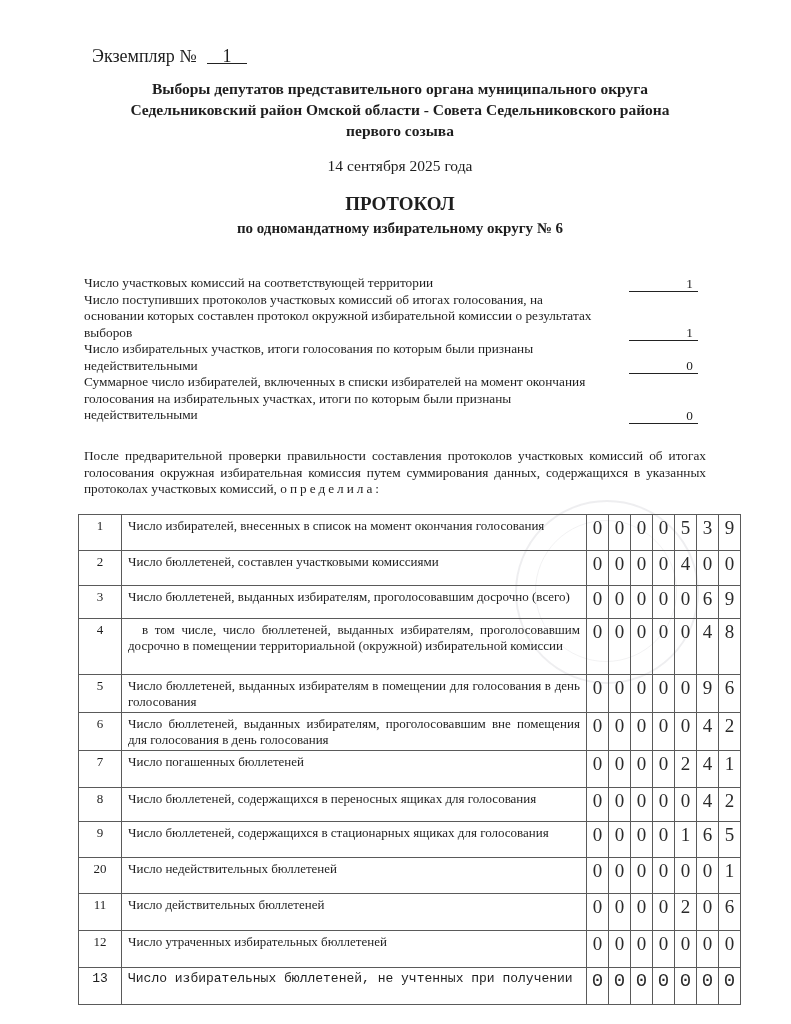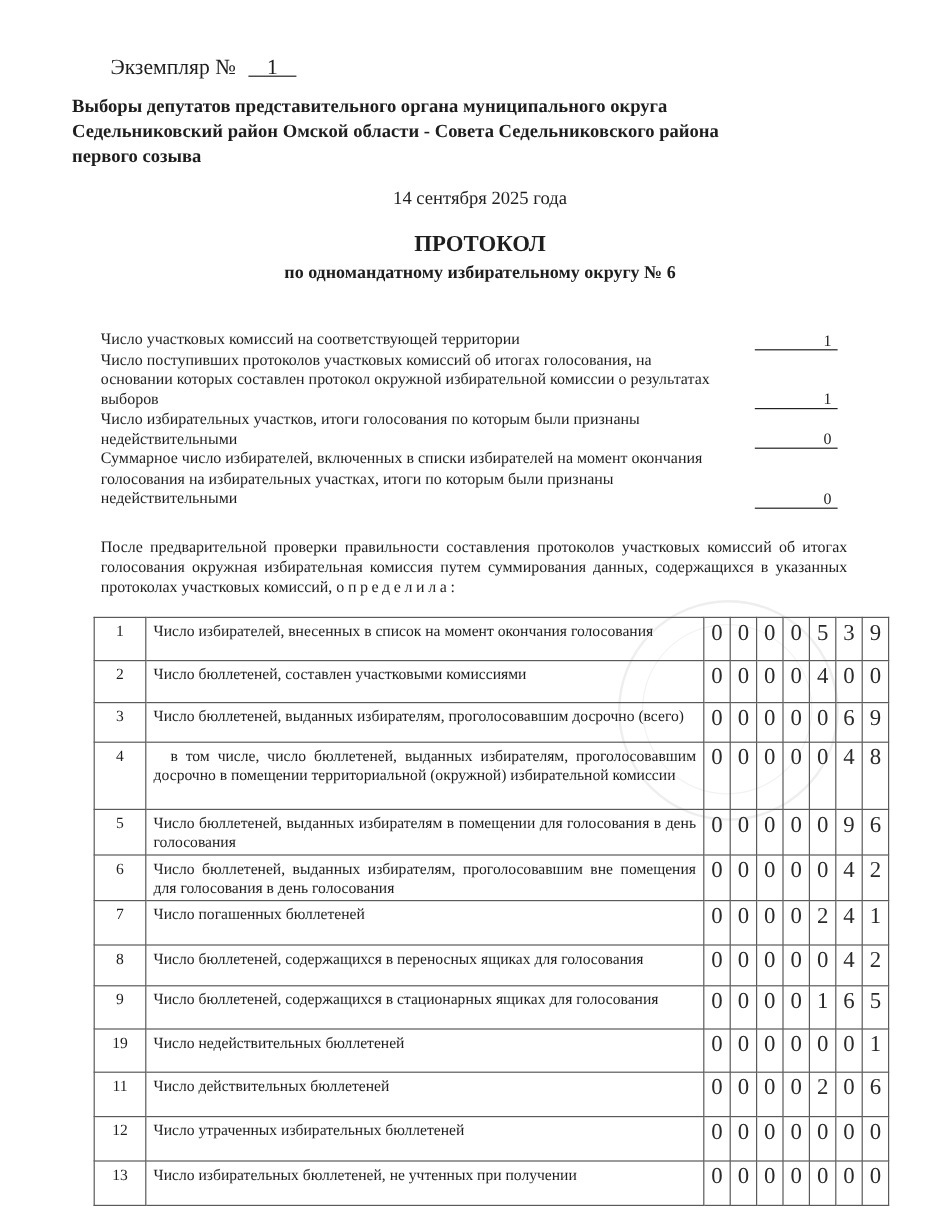--- a/index.html
+++ b/index.html
@@ -3,21 +3,21 @@
 <meta charset="utf-8">
 <style>
   html, body { margin: 0; padding: 0; }
   body {
     width: 791px; height: 1024px; background: #ffffff; position: relative; overflow: hidden;
     font-family: "Liberation Serif", "DejaVu Serif", serif; color: #1e1e1e;
   }
   .abs { position: absolute; }
   .copy { left: 92px; top: 46px; font-size: 18px; }
   .copy .num { display: inline-block; width: 40px; border-bottom: 1px solid #222; text-align: center; line-height: 13px; margin-left: 6px; }
-  .title { left: 60px; width: 680px; top: 78px; text-align: left; font-weight: bold; font-size: 15.5px; line-height: 21px; }
+  .title { left: 60px; width: 680px; top: 78px; text-align: center; font-weight: bold; font-size: 15.5px; line-height: 21px; }
   .date { left: 60px; width: 680px; top: 157px; text-align: center; font-weight: normal; font-size: 15.5px; }
   .ptitle { left: 60px; width: 680px; top: 193px; text-align: center; font-weight: bold; font-size: 19px; }
   .psub { left: 60px; width: 680px; top: 218px; text-align: center; font-weight: bold; font-size: 15px; line-height: 20px; }
 
   .summary { left: 84px; top: 275px; width: 620px; font-size: 13.3px; line-height: 16.5px; font-family: Liberation Serif, serif; }
   .srow { position: relative; width: 620px; }
   .srow .stext { width: 520px; display: block; }
   .srow .sval {
     position: absolute; right: 6px; bottom: 0px; width: 69px; border-bottom: 1px solid #222;
     text-align: right; padding-right: 5px; box-sizing: border-box; line-height: 14px;
@@ -176,21 +176,21 @@
         <td class="label">Число бюллетеней, содержащихся в стационарных ящиках для голосования</td>
         <td class="d">0</td>
         <td class="d">0</td>
         <td class="d">0</td>
         <td class="d">0</td>
         <td class="d">1</td>
         <td class="d">6</td>
         <td class="d">5</td>
       </tr>
       <tr style="height: 36px;">
-        <td class="n">19</td>
+        <td class="n">20</td>
         <td class="label">Число недействительных бюллетеней</td>
         <td class="d">0</td>
         <td class="d">0</td>
         <td class="d">0</td>
         <td class="d">0</td>
         <td class="d">0</td>
         <td class="d">0</td>
         <td class="d">1</td>
       </tr>
       <tr style="height: 37px;">
@@ -208,21 +208,21 @@
         <td class="n">12</td>
         <td class="label">Число утраченных избирательных бюллетеней</td>
         <td class="d">0</td>
         <td class="d">0</td>
         <td class="d">0</td>
         <td class="d">0</td>
         <td class="d">0</td>
         <td class="d">0</td>
         <td class="d">0</td>
       </tr>
-      <tr style="height: 37px;">
+      <tr style="height: 37px; font-family: Liberation Mono, monospace;">
         <td class="n">13</td>
         <td class="label">Число избирательных бюллетеней, не учтенных при получении</td>
         <td class="d">0</td>
         <td class="d">0</td>
         <td class="d">0</td>
         <td class="d">0</td>
         <td class="d">0</td>
         <td class="d">0</td>
         <td class="d">0</td>
       </tr>

